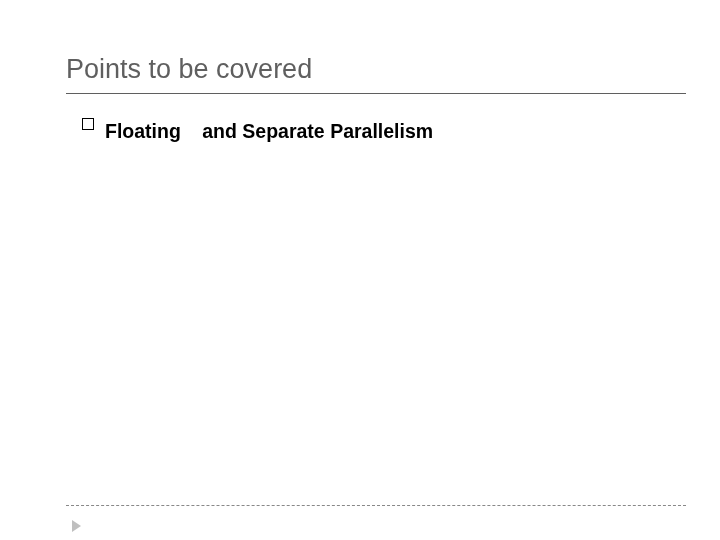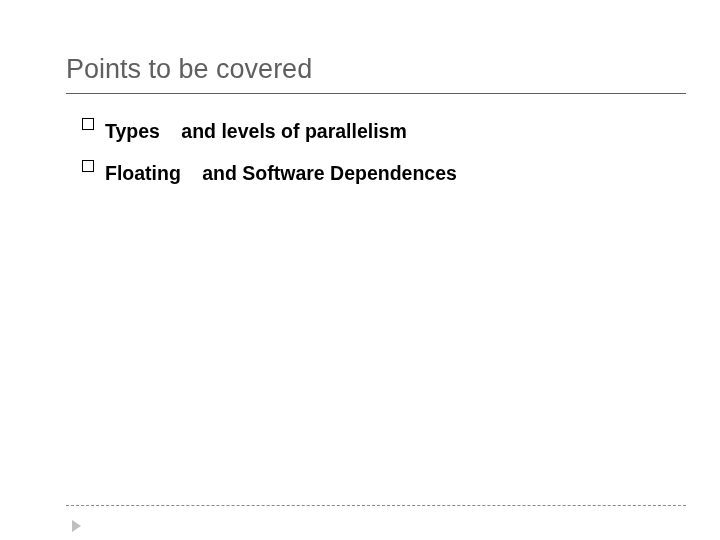--- a/index.html
+++ b/index.html
@@ -63,26 +63,23 @@
   }
 </style>
 </head>
 <body>
 
 <h1 class="title">Points to be covered</h1>
 <hr class="title-rule">
 
 <div class="content">
 
-  <div class="bullet-item">
-    <span class="bullet-box"></span><span class="bold">Types</span><span class="bold"> and levels of parallelism</span>
-  </div>
 
 
 
   <div class="bullet-item">
-    <span class="bullet-box"></span><span class="bold">Floating</span><span class="bold"> and Software Dependences</span>
+    <span class="bullet-box"></span><span class="bold">Floating</span><span class="bold"> and Separate Parallelism</span>
   </div>
 
 </div>
 
 <hr class="bottom-rule">
 <div class="footer-arrow"></div>
 
 </body></html>

